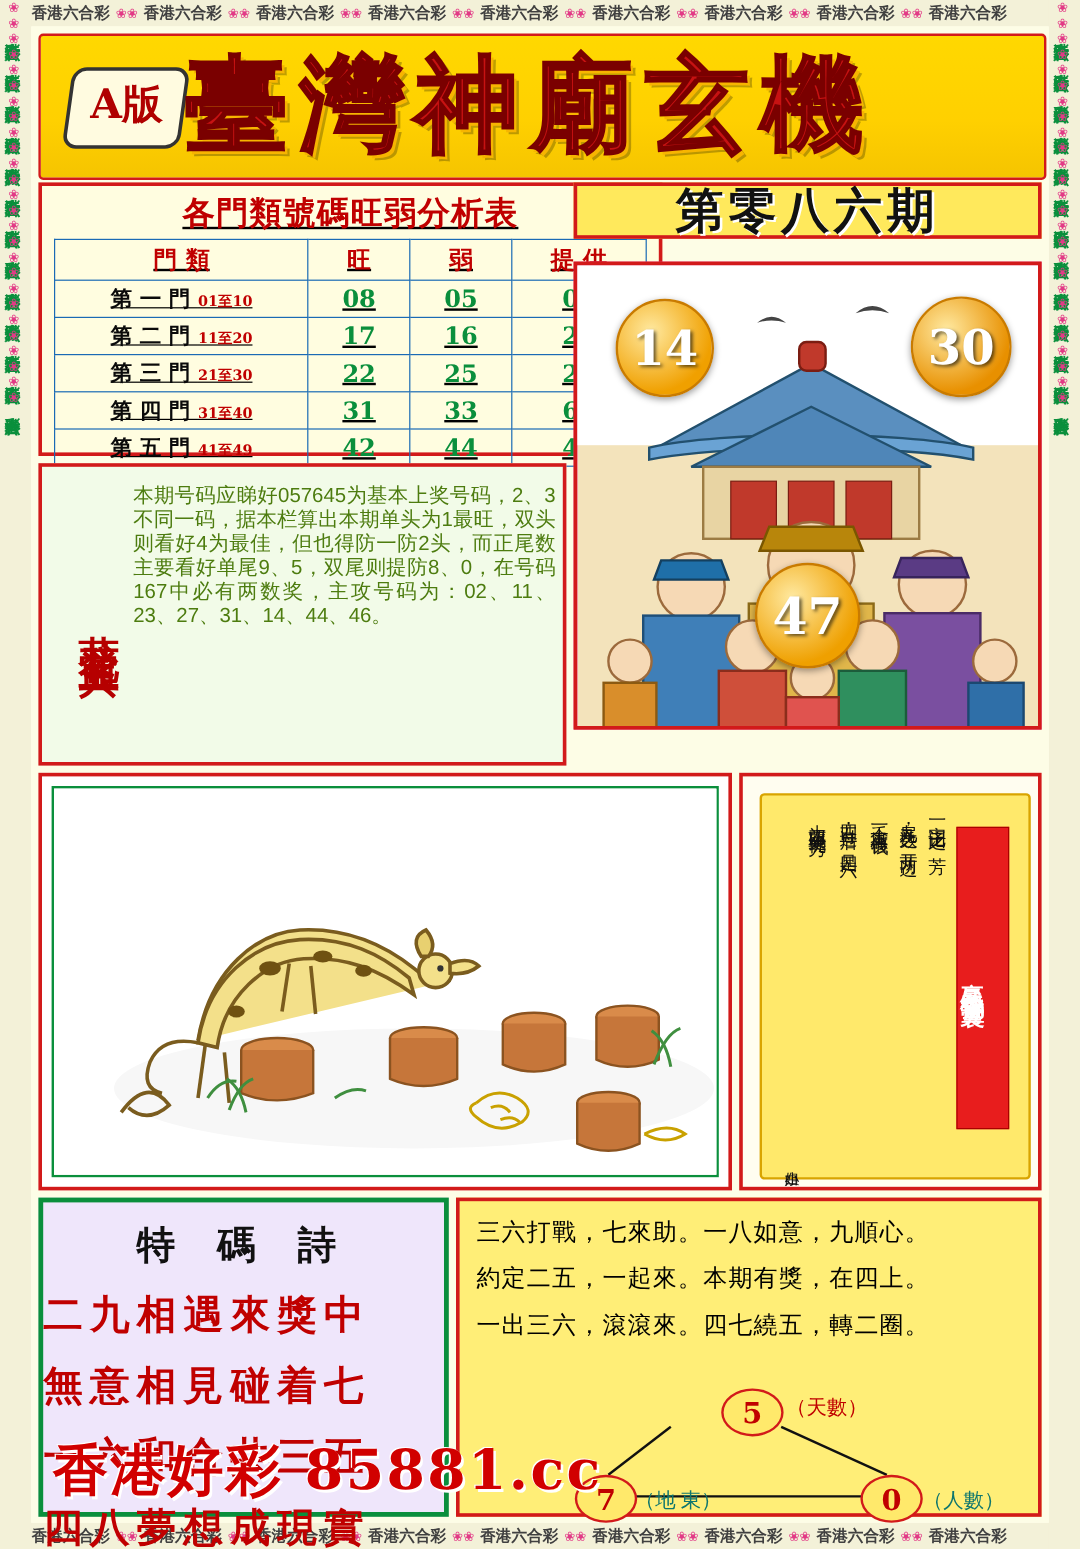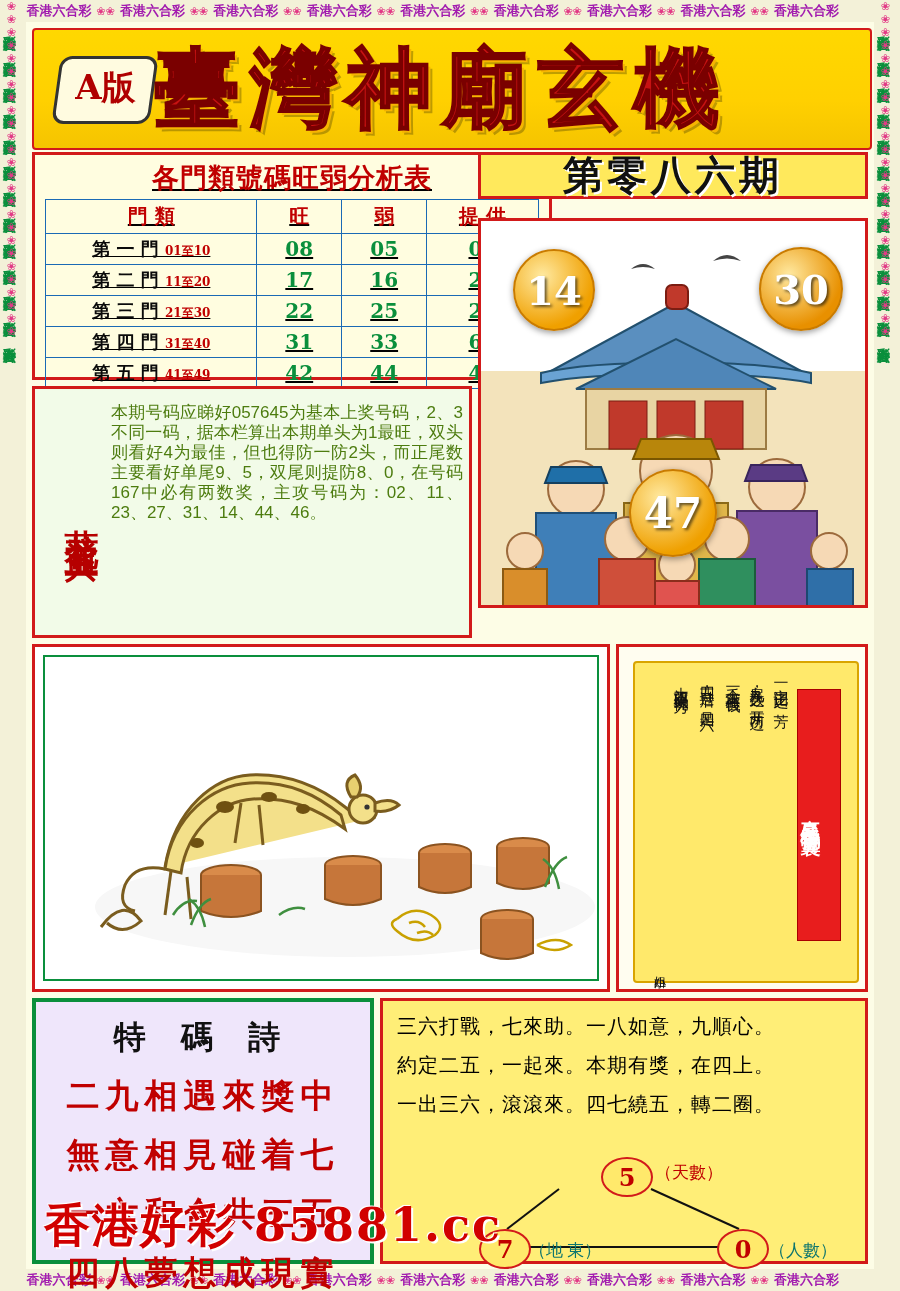--- a/index.html
+++ b/index.html
@@ -8,21 +8,21 @@
     font-family:"DejaVu Sans","Liberation Sans",sans-serif;
     background:#fdfbe8;
   }
   
   .border-strip{position:absolute;background:#f3f1d8;overflow:hidden;color:#0a8f3c;font-weight:bold;}
   .border-top{left:0;top:0;width:900px;height:22px;}
   .border-bottom{left:0;bottom:0;width:900px;height:22px;}
   .border-left{left:0;top:0;width:26px;height:1291px;}
   .border-right{right:0;top:0;width:26px;height:1291px;}
   .hstrip{display:flex;align-items:center;height:100%;white-space:nowrap;font-size:13px;letter-spacing:0px;}
-  .hstrip span.t{color:#a21caf;padding:0 2px;}
+  .hstrip span.t{color:#404040;padding:0 2px;}
   .hstrip span.d{color:#e23a86;padding:0 3px;font-size:11px;}
   .vstrip{writing-mode:vertical-rl;text-orientation:upright;height:100%;font-size:13px;display:flex;align-items:flex-start;white-space:nowrap;}
   .vstrip span.t{color:#0a8f3c;}
   .vstrip span.d{color:#e23a86;font-size:11px;}
 
   .page{position:absolute;left:26px;top:22px;width:848px;height:1247px;background:#fdfde6;}
 
   
   .banner{
     position:absolute;left:6px;top:6px;width:836px;height:118px;
@@ -117,21 +117,21 @@
   .red-strip .vtext{color:#fff;font-size:20px;font-weight:bold;height:100%;display:flex;align-items:center;justify-content:center;letter-spacing:6px;}
   .lady{position:absolute;left:16px;bottom:14px;font-size:12px;writing-mode:vertical-rl;text-orientation:upright;color:#111;}
 
   
   .poem{left:6px;top:976px;width:342px;height:266px;background:#efe6fb;border:4px solid #0a8f3c;}
   .poem-title{
     text-align:center;font-family:"DejaVu Serif",serif;font-size:32px;font-weight:bold;
     color:#111;letter-spacing:12px;margin-top:14px;
   }
   .poem-line{
-    text-align:center;font-family:"DejaVu Serif",serif;font-size:33px;font-weight:bold;
+    text-align:left;font-family:"DejaVu Serif",serif;font-size:33px;font-weight:bold;
     color:#c00000;letter-spacing:6px;margin-top:14px;
   }
 
   
   .verse{left:354px;top:976px;width:488px;height:266px;background:#ffee77;border:3px solid #d21a1a;}
   .verse-line{
     font-family:"DejaVu Serif",serif;font-size:20px;color:#000000;margin:12px 0 0 14px;letter-spacing:1px;
   }
   .circle-num{
     position:absolute;border-radius:50%;background:#ffe96b;border:2px solid #d21a1a;

